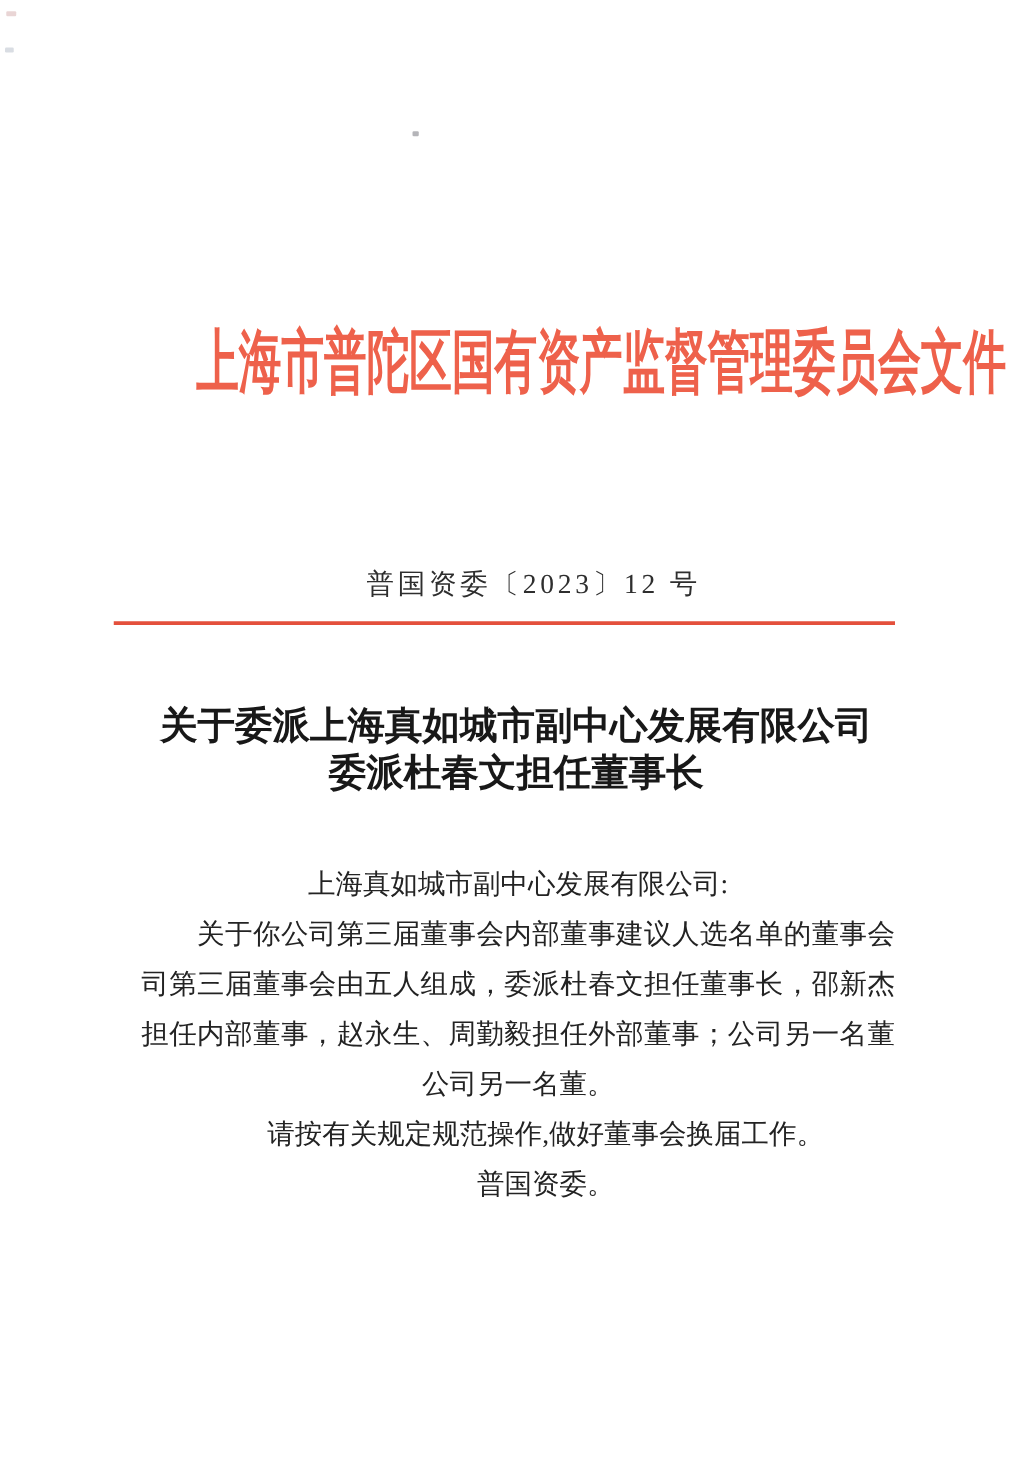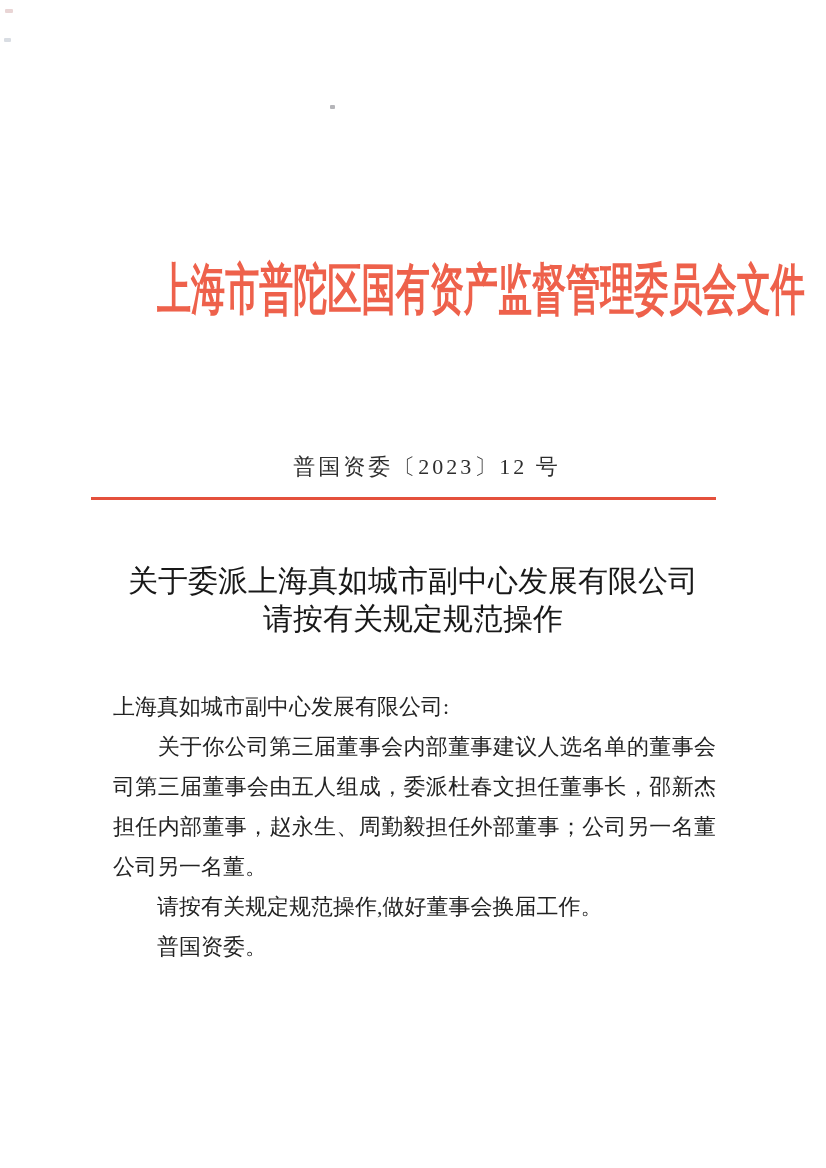--- a/index.html
+++ b/index.html
@@ -45,34 +45,34 @@
     height: 3px;
     background: var(--rule-red, #e4503c);
   }
   .doc-title {
     position: absolute;
     top: 562px;
     left: 0;
     width: 100%;
     text-align: center;
     font-size: 30px;
-    font-weight: 400;
+    font-weight: 700;
     line-height: 38px;
     color: #181818;
   }
   .body-text {
     position: absolute;
     top: 687px;
     left: 113px;
     width: 603px;
     font-size: 22px;
     line-height: 40px;
     color: #232323;
   }
-  .line { white-space: nowrap; }
+  .line { white-space: nowrap; text-align: center; }
   .line.justify {
     white-space: normal;
     text-align: justify;
     text-align-last: justify;
   }
   .page-number {
     position: absolute;
     top: 1050px;
     left: 616px;
     font-size: 19px;
@@ -96,21 +96,21 @@
   <span class="speck speck-c"></span>
 
   <div class="header-red">上海市普陀区国有资产监督管理委员会文件</div>
 
   <div class="doc-number">普国资委〔2023〕12 号</div>
 
   <div class="red-rule"></div>
 
   <div class="doc-title">
     <div>关于委派上海真如城市副中心发展有限公司</div>
-    <div>请按有关规定规范操作</div>
+    <div>委派杜春文担任董事长</div>
   </div>
 
   <div class="body-text">
     <div class="line">上海真如城市副中心发展有限公司:</div>
     <div class="line justify">　　关于你公司第三届董事会内部董事建议人选名单的董事会</div>
     <div class="line justify">司第三届董事会由五人组成，委派杜春文担任董事长，邵新杰</div>
     <div class="line justify">担任内部董事，赵永生、周勤毅担任外部董事；公司另一名董</div>
     <div class="line">公司另一名董。</div>
     <div class="line">　　请按有关规定规范操作,做好董事会换届工作。</div>
     <div class="line">　　普国资委。</div>

